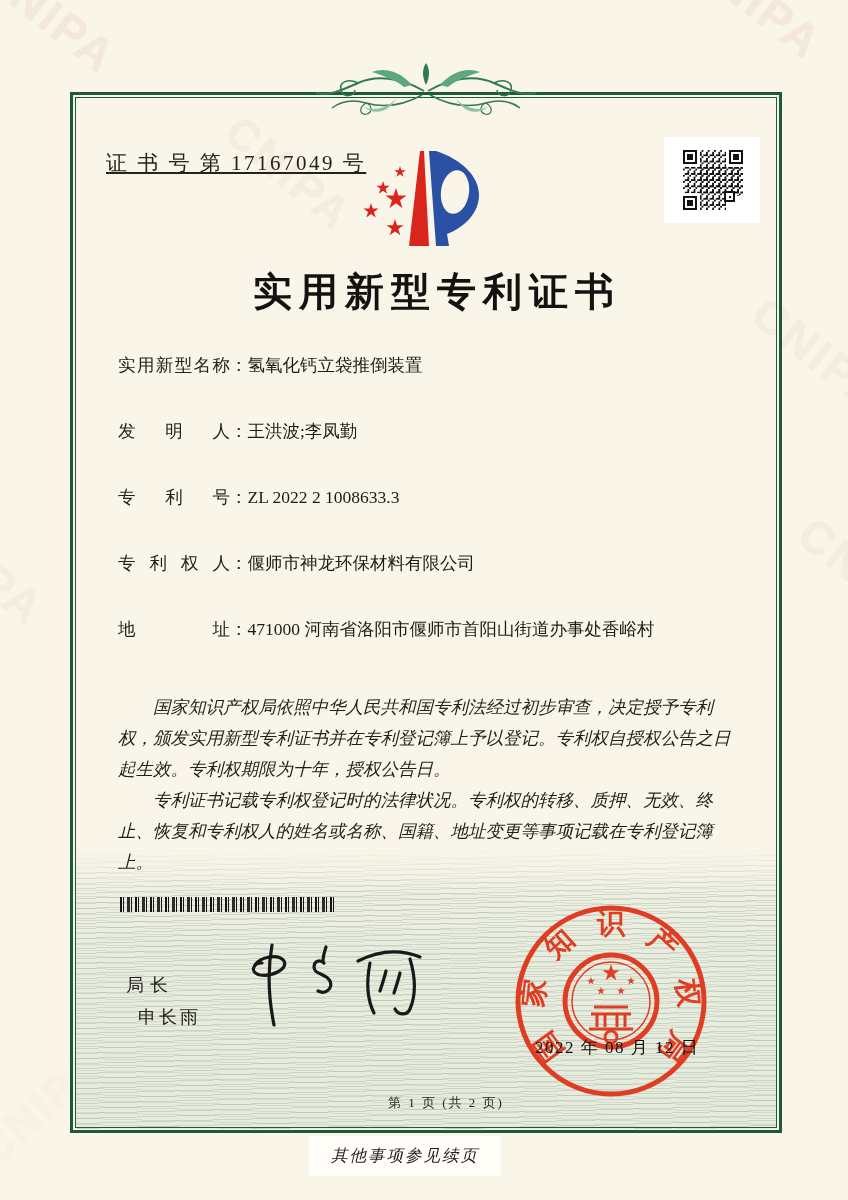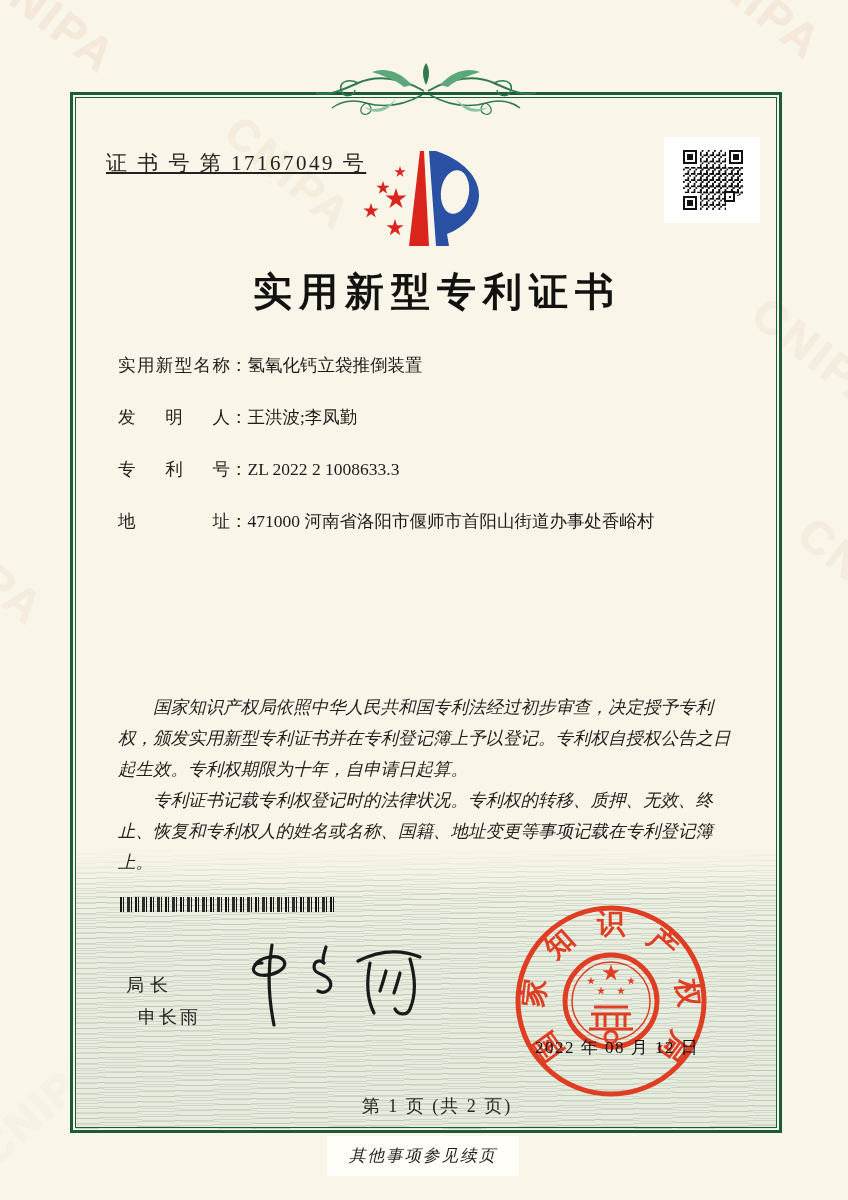--- a/index.html
+++ b/index.html
@@ -45,21 +45,21 @@
   .cert-no{position:absolute; left:106px; top:149px; font-size:21px; letter-spacing:2.5px; z-index:5;text-decoration:underline;}
   .qrbox{position:absolute; left:664px; top:137px; width:96px; height:86px; background:#ffffff; z-index:5;}
   .qrbox svg{position:absolute; left:19px; top:13px;}
   .logo{position:absolute; left:358px; top:145px; z-index:5;}
   .title{
     position:absolute; left:426px; top:254px; transform:translateX(-50%);
     margin:11px; font-size:39px; font-weight:bold; letter-spacing:7px;
     white-space:nowrap; color:#141210; z-index:5;
   }
   
-  .fields{position:absolute; left:118px; top:354px; width:640px; display:flex; flex-direction:column; gap:30px; z-index:5;}
+  .fields{position:absolute; left:118px; top:354px; width:640px; display:flex; flex-direction:column; gap:44px; z-index:5;}
   .frow{position:relative; height:22px; line-height:22px; font-size:17.5px; white-space:nowrap;}
   .flabel{display:inline-block; width:112px; text-align:justify; text-align-last:justify; vertical-align:top;}
   .fcolon{display:inline-block; vertical-align:top;}
   .fvalue{display:inline-block; vertical-align:top; color:#1d1b18;}
   .fgroup2{position:absolute; left:337px; top:0;}
   
   .bodytext{position:absolute; left:118px; top:692px; width:616px; z-index:5;}
   .bodytext p{margin:0; font-size:17.5px; line-height:31px; text-indent:2em; font-style:italic; color:#211e1b;}
   
   .barcode{
@@ -76,25 +76,25 @@
   .signature{position:absolute; left:238px; top:933px; z-index:5;}
   
   .seal{position:absolute; left:511px; top:901px; z-index:6; opacity:.97;}
   .seal-ring-char{font-family:"Liberation Serif","DejaVu Serif",serif; font-weight:bold;}
   .seal-date{
     position:absolute; left:617px; top:1036px; transform:translateX(-50%);
     font-size:17px; letter-spacing:1.5px; color:#111; white-space:nowrap; z-index:7;
   }
   
   .page-info{
-    position:absolute; left:437px; top:1094px; transform:translateX(-50%);
-    font-size:18px; letter-spacing:2px; color:#2a2722; white-space:nowrap; z-index:5;
+    position:absolute; left:446px; top:1094px; transform:translateX(-50%);
+    font-size:13px; letter-spacing:2px; color:#2a2722; white-space:nowrap; z-index:5;
   }
   .note-box{
-    position:absolute; left:423px; top:1136px; transform:translateX(-50%);
+    position:absolute; left:405px; top:1136px; transform:translateX(-50%);
     background:#fffef8; padding:9px 22px; z-index:5;
   }
   .note-box span{font-size:16.5px; font-style:italic; letter-spacing:2px; color:#211e1b; white-space:nowrap;}
 </style>
 </head>
 <body>
 
 <div class="page">
 
   <div class="wm wm1">CNIPA</div>
@@ -173,26 +173,29 @@
     <div class="frow">
       <span class="flabel">实用新型名称</span><span class="fcolon">：</span><span class="fvalue">氢氧化钙立袋推倒装置</span>
     </div>
     <div class="frow">
       <span class="flabel">发明人</span><span class="fcolon">：</span><span class="fvalue">王洪波;李凤勤</span>
     </div>
     <div class="frow">
       <span class="flabel">专利号</span><span class="fcolon">：</span><span class="fvalue">ZL 2022 2 1008633.3</span>
     </div>
     <div class="frow">
+      <span class="flabel">专利权人</span><span class="fcolon">：</span><span class="fvalue">偃师市神龙环保材料有限公司</span>
+    </div>
+    <div class="frow">
       <span class="flabel">地址</span><span class="fcolon">：</span><span class="fvalue">471000 河南省洛阳市偃师市首阳山街道办事处香峪村</span>
     </div>
   </div>
 
   <div class="bodytext">
-    <p>国家知识产权局依照中华人民共和国专利法经过初步审查，决定授予专利权，颁发实用新型专利证书并在专利登记簿上予以登记。专利权自授权公告之日起生效。专利权期限为十年，自申请日起算。</p>
+    <p>国家知识产权局依照中华人民共和国专利法经过初步审查，决定授予专利权，颁发实用新型专利证书并在专利登记簿上予以登记。专利权自授权公告之日起生效。专利权期限为十年，授权公告日。</p>
     <p>专利证书记载专利权登记时的法律状况。专利权的转移、质押、无效、终止、恢复和专利权人的姓名或名称、国籍、地址变更等事项记载在专利登记簿上。</p>
   </div>
 
   <div class="barcode"></div>
 
   <div class="official-title">局长</div>
   <div class="official-name">申长雨</div>
   <svg class="signature" width="200" height="100" viewBox="0 0 200 100">
     <g fill="none" stroke="#191919" stroke-width="3.2" stroke-linecap="round">
       <path d="M34,12 C30,34 30,62 36,92"></path>

